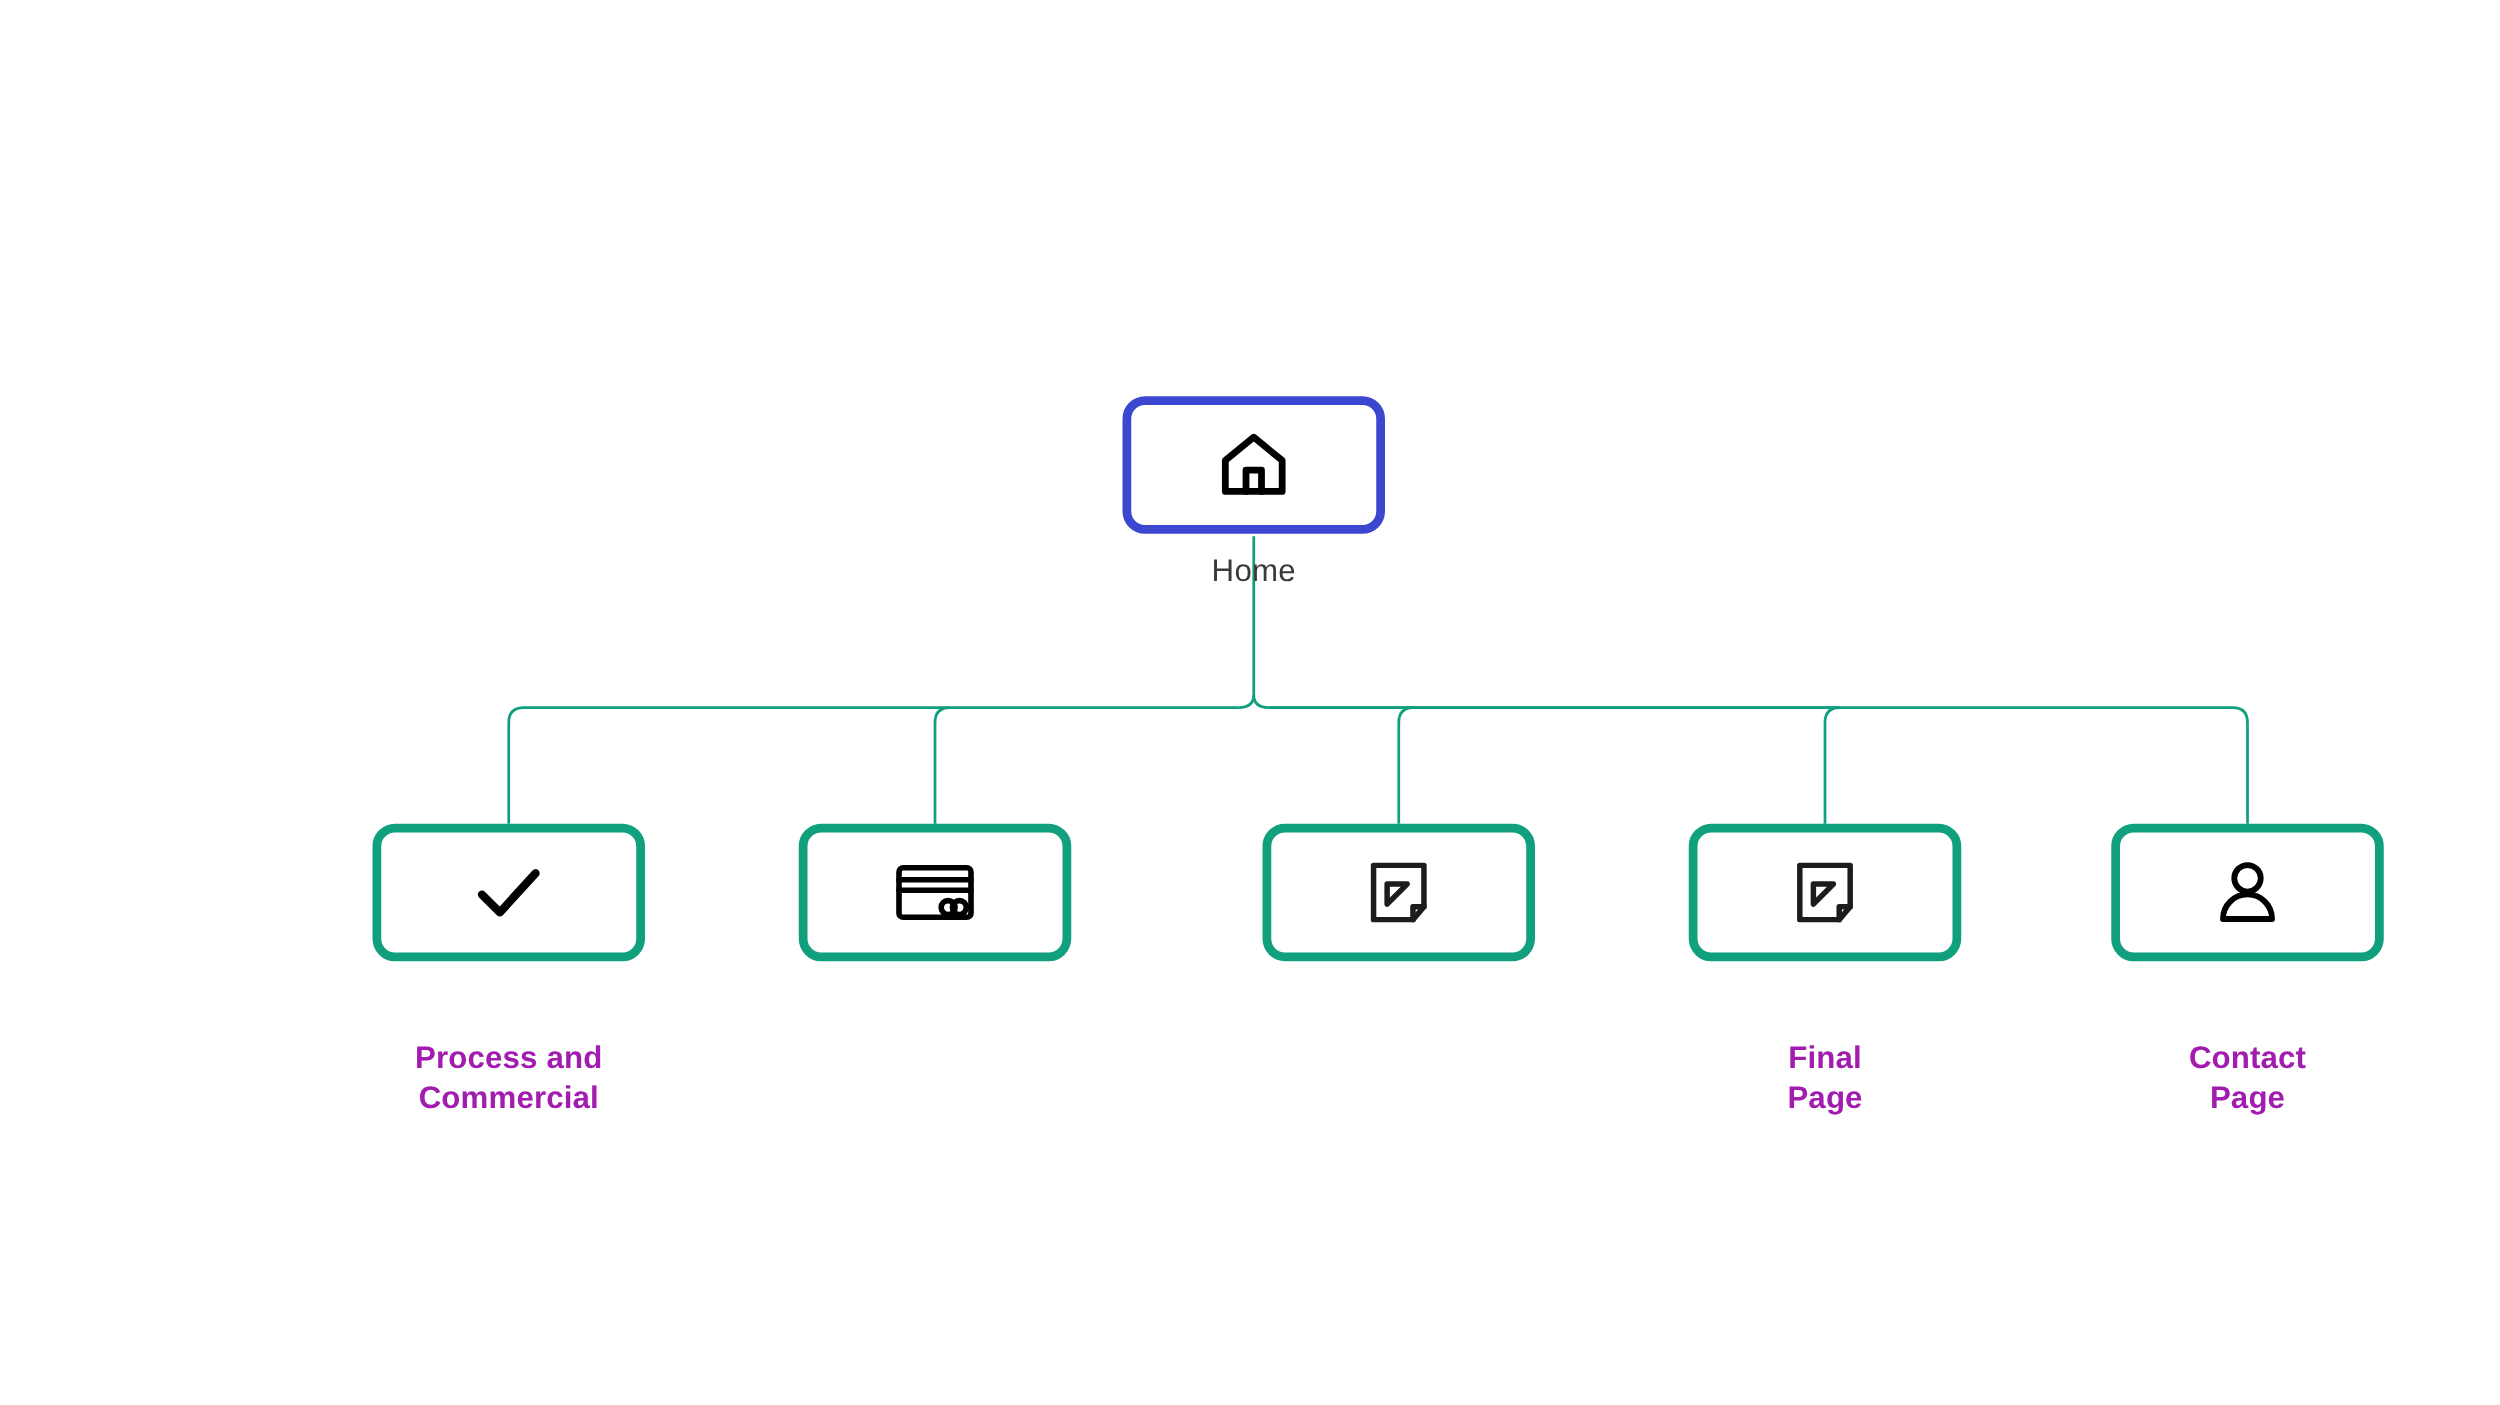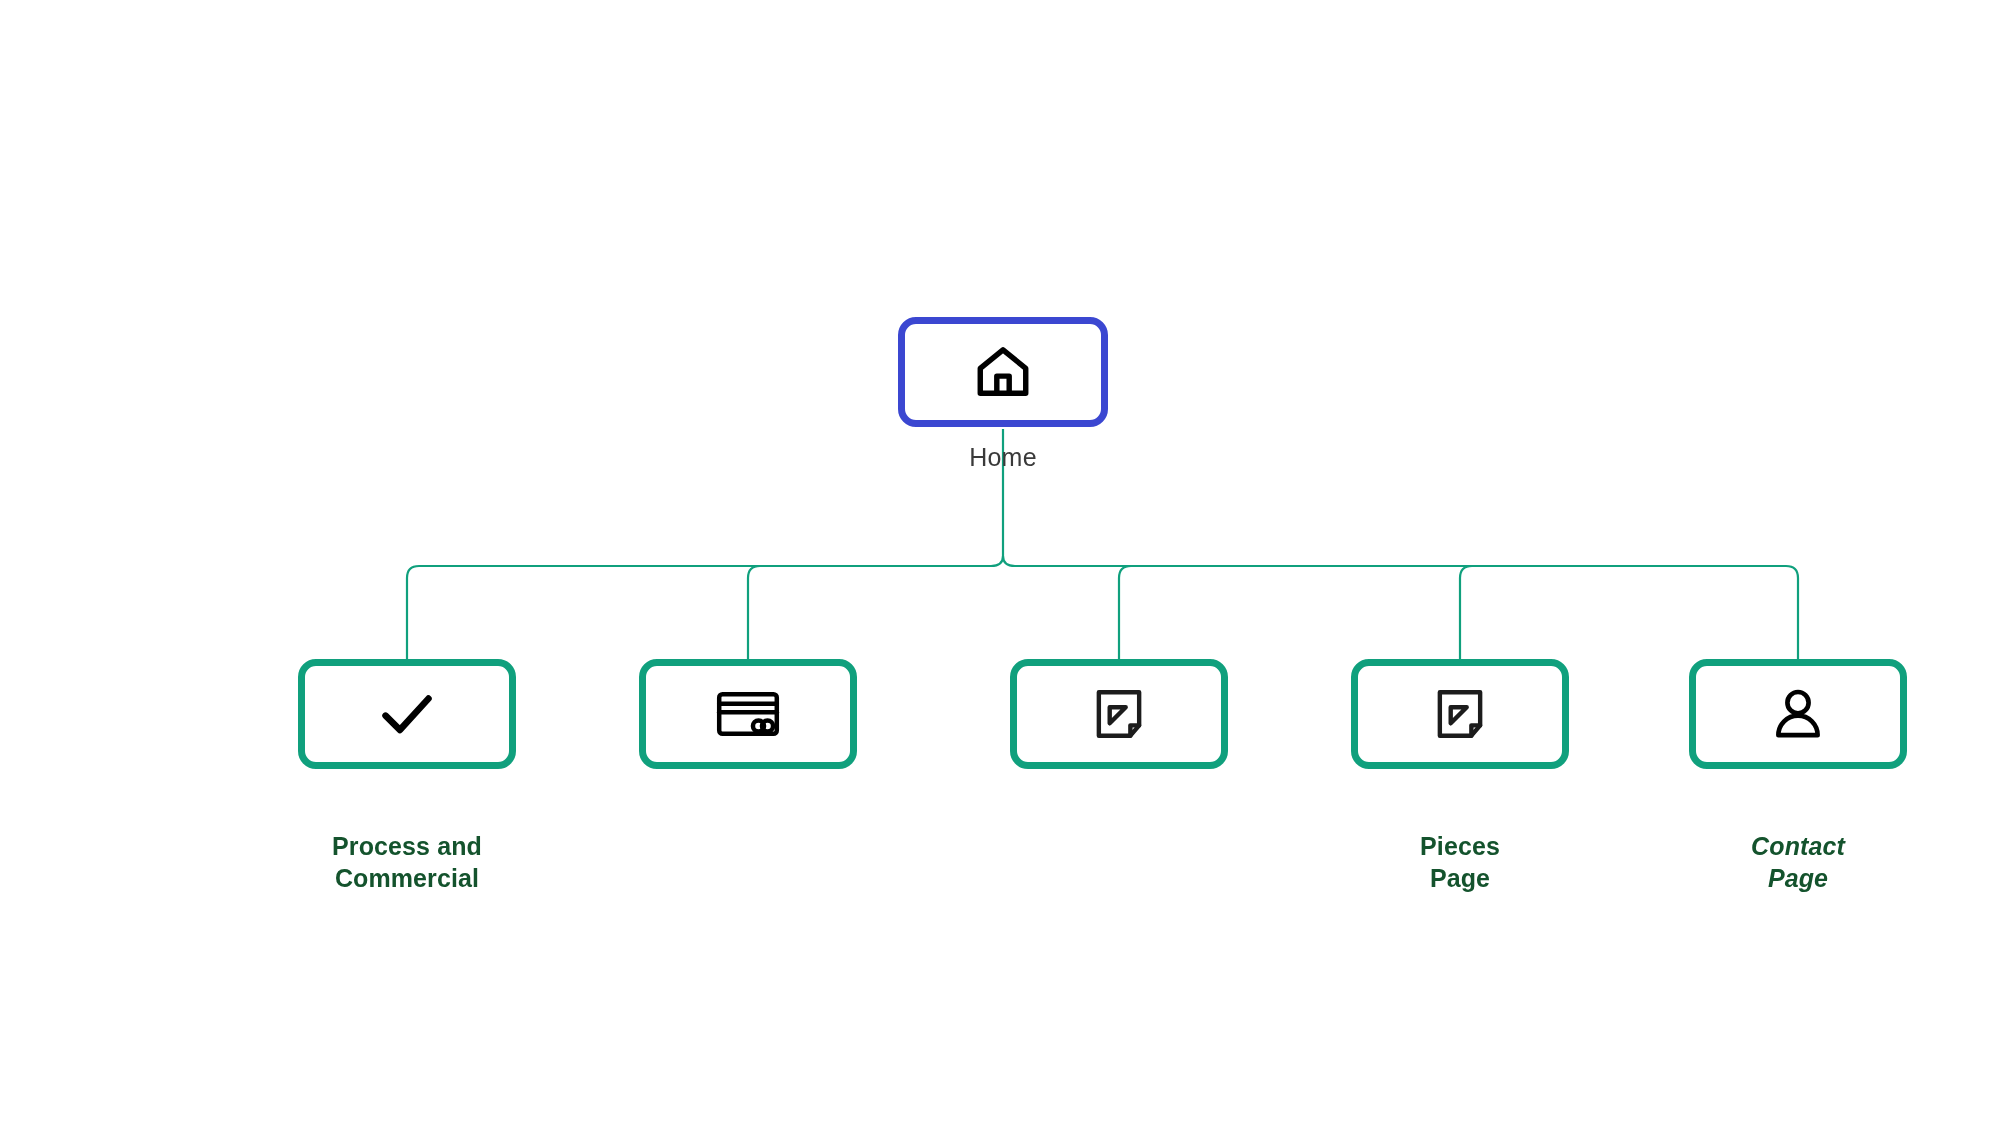--- a/index.html
+++ b/index.html
@@ -71,21 +71,21 @@
     border-radius: 18px;
   }
 
   .child-label {
     position: absolute;
     top: 830px;
     width: 260px;
     text-align: center;
     font-size: 25px;
     font-weight: 700;
-    color: #14532d;
+    color: #a21caf;
     line-height: 1.28;
     letter-spacing: 0.1px;
   }
 
   .icon-svg {
     display: block;
   }
 </style>
 </head>
 <body>
@@ -162,30 +162,30 @@
   <div class="node child-node" style="left:1351px;">
     <span>
       <svg class="icon-svg" width="62" height="62" viewBox="0 0 24 24" fill="none" stroke="#1c1c1c" stroke-width="1.7" stroke-linecap="round" stroke-linejoin="round">
         <path d="M4.2 3.6 L19.8 3.6 L19.8 16.4 L16.4 20.4 L4.2 20.4 Z"></path>
         <path d="M19.8 16.4 L16.4 16.4 L16.4 20.4"></path>
         <path d="M8.4 9.4 L14.6 9.4 L8.4 15.6 Z"></path>
       </svg>
     </span>
   </div>
   <div class="child-label" style="left:1330px;">
-    <div>Pieces</div>
+    <div>Final</div>
     <div>Page</div>
   </div>
 
   <div class="node child-node" style="left:1689px;">
     <span>
       <svg class="icon-svg" width="62" height="62" viewBox="0 0 24 24" fill="none" stroke="#000000" stroke-width="1.8" stroke-linecap="round" stroke-linejoin="round">
         <circle cx="12" cy="7.6" r="4.1"></circle>
         <path d="M4.4 20.2 a7.6 7.6 0 0 1 15.2 0 Z"></path>
       </svg>
     </span>
   </div>
-  <div class="child-label" style="left:1668px;font-style:italic;">
+  <div class="child-label" style="left:1668px;">
     <div>Contact</div>
     <div>Page</div>
   </div>
 
 </div>
 
 </body></html>

